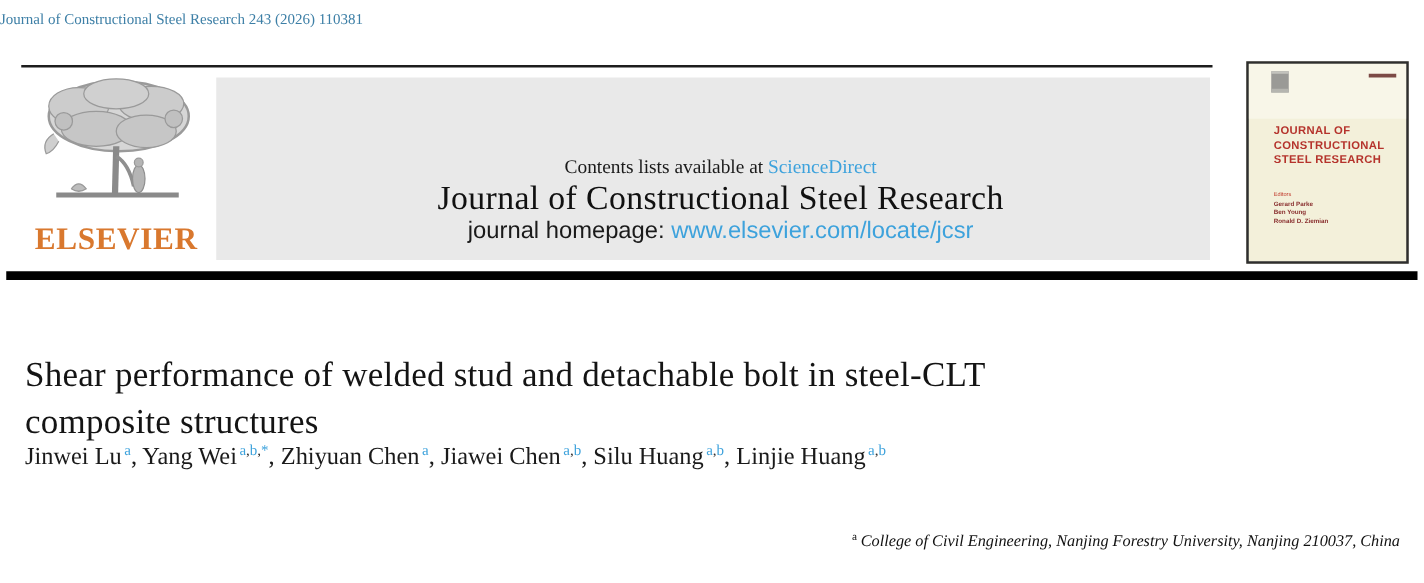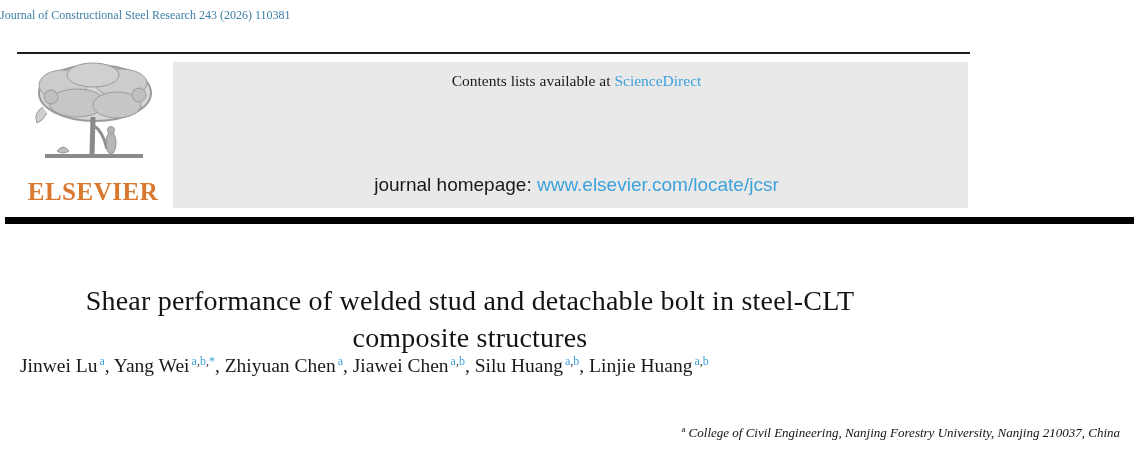--- a/index.html
+++ b/index.html
@@ -52,21 +52,21 @@
 
   
   .banner {
     position: absolute;
     left: 173px; top: 62px;
     width: 795px; height: 146px;
     background: #e9e9e9;
     display: flex;
     flex-direction: column;
     align-items: center;
-    justify-content: space-between;
+    justify-content: flex-end;
     padding: 10px 10px 12px 22px;
   }
   .contents-line {
     font-family: "Liberation Serif", serif;
     font-size: 15.5px;
     color: #1a1a1a;
   }
   .link-blue { color: #3da2dc; text-decoration: none; cursor: pointer; }
   .banner-journal-title {
     font-family: "Liberation Serif", serif;
@@ -139,21 +139,20 @@
   
   .article-title {
     position: absolute;
     left: 20px; top: 282px;
     width: 900px;
     font-family: "Liberation Serif", serif;
     font-size: 28px;
     line-height: 37px;
     color: #141414;
     letter-spacing: 0.2px;
-    text-align: center;
   }
 
   
   .authors-line {
     position: absolute;
     left: 20px; top: 355px;
     width: 1100px;
     font-family: "Liberation Serif", serif;
     font-size: 19.5px;
     color: #1a1a1a;
@@ -222,25 +221,42 @@
         <path d="M22,97 L120,97" stroke="#8a8a8a" stroke-width="4"></path>
       </g>
     </svg>
     <div class="logo-wordmark">ELSEVIER</div>
   </div>
 
   <div class="banner">
     <div class="contents-line">
       <span>Contents lists available at </span><span class="link-blue">ScienceDirect</span>
     </div>
+    <div class="banner-journal-title">Journal of Constructional Steel Research</div>
     <div class="homepage-line">
       <span>journal homepage: </span><span class="link-blue">www.elsevier.com/locate/jcsr</span>
     </div>
   </div>
 
+  <div class="cover">
+    <div class="cover-top-strip"></div>
+    <div class="cover-crest"></div>
+    <div class="cover-issn-mark"></div>
+    <div class="cover-title">
+      <div>JOURNAL OF</div>
+      <div>CONSTRUCTIONAL</div>
+      <div>STEEL RESEARCH</div>
+    </div>
+    <div class="cover-editors">
+      <div class="editors-label">Editors</div>
+      <div class="editor-name">Gerard Parke</div>
+      <div class="editor-name">Ben Young</div>
+      <div class="editor-name">Ronald D. Ziemian</div>
+    </div>
+  </div>
 
   <div class="thick-rule"></div>
 
   <div class="article-title">
     <div>Shear performance of welded stud and detachable bolt in steel-CLT</div>
     <div>composite structures</div>
   </div>
 
   <div class="authors-line"><span>Jinwei Lu<span class="author-sup"><span class="sup-letter">a</span></span></span><span class="author-sep">, </span><span>Yang Wei<span class="author-sup"><span class="sup-letter">a</span><span class="sup-comma">,</span><span class="sup-letter">b</span><span class="sup-comma">,</span><span class="sup-letter">*</span></span></span><span class="author-sep">, </span><span>Zhiyuan Chen<span class="author-sup"><span class="sup-letter">a</span></span></span><span class="author-sep">, </span><span>Jiawei Chen<span class="author-sup"><span class="sup-letter">a</span><span class="sup-comma">,</span><span class="sup-letter">b</span></span></span><span class="author-sep">, </span><span>Silu Huang<span class="author-sup"><span class="sup-letter">a</span><span class="sup-comma">,</span><span class="sup-letter">b</span></span></span><span class="author-sep">, </span><span>Linjie Huang<span class="author-sup"><span class="sup-letter">a</span><span class="sup-comma">,</span><span class="sup-letter">b</span></span></span></div>
 

